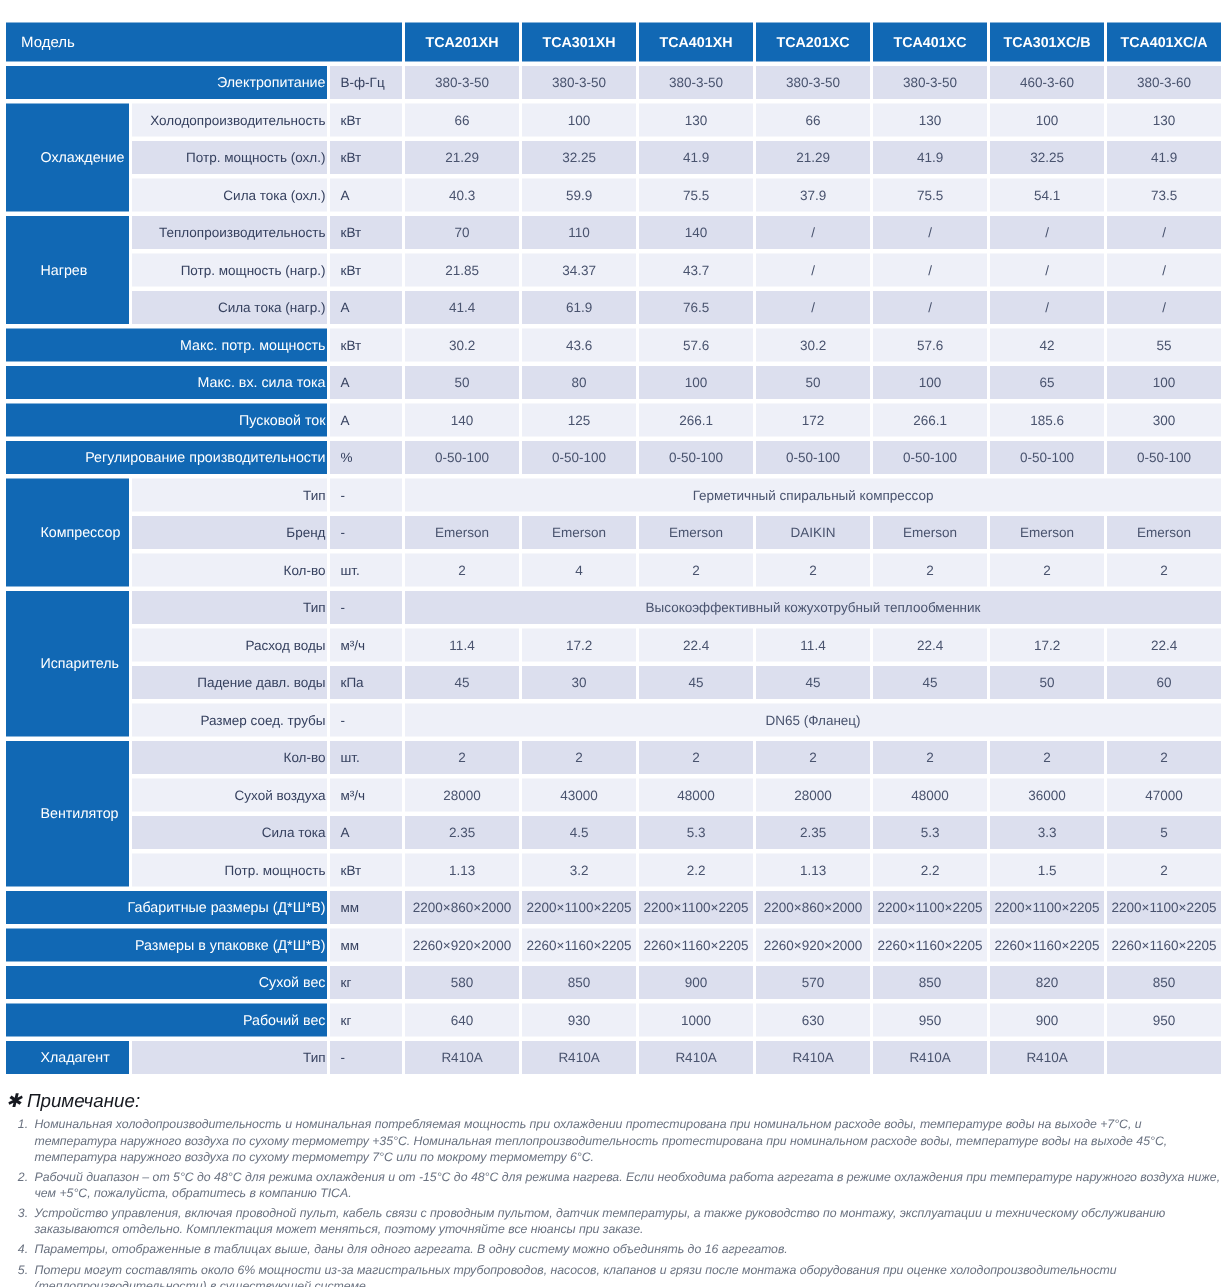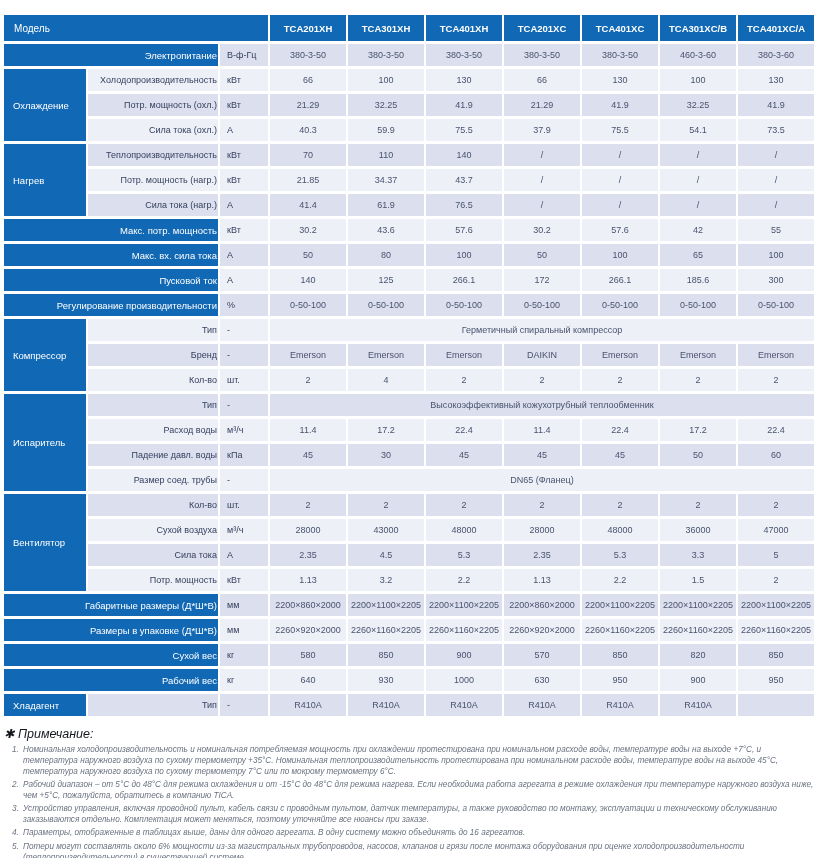--- a/index.html
+++ b/index.html
@@ -49,21 +49,21 @@
     font-size: 10px;
   }
   td.model-head {
     text-align: center;
     height: 26px;
     font-size: 9.5px;
     font-weight: bold;
   }
   td.cat {
     text-align: left;
-    padding-left: 9px;
+    padding-left: 23px;
   }
   td.rowlabel {
     text-align: right;
     padding-left: 9px;
   }
   
   td.data {
     height: 22px;
     font-size: 9px;
     color: #49536e;

